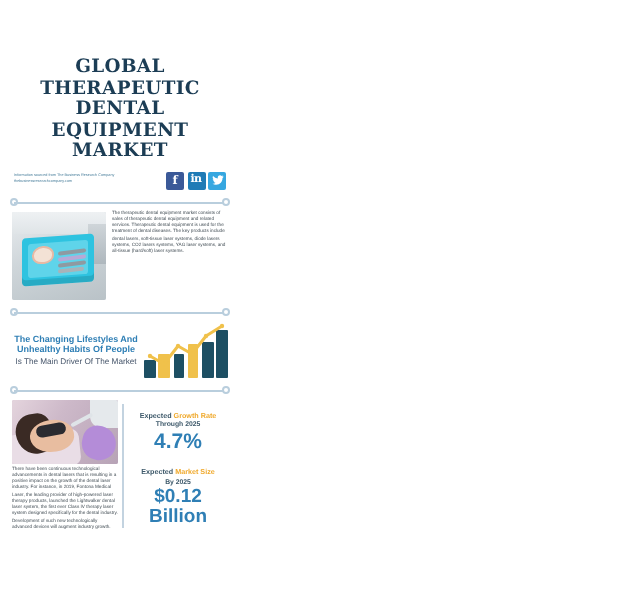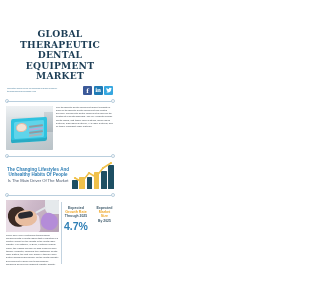--- a/index.html
+++ b/index.html
@@ -319,21 +319,21 @@
   .vrule {
     width: 1px;
     background: #c3d3e0;
     flex: 0 0 1px;
     margin: 2px 0;
   }
 
   .stats {
     flex: 0 0 50px;
     display: flex;
-    flex-direction: row;
+    flex-direction: column;
     justify-content: flex-start;
     gap: 7px;
     padding-top: 6px;
   }
 
   .stat { text-align: center; }
 
   .stat-label {
     font-size: 3.6px;
     line-height: 4.4px;
@@ -495,20 +495,22 @@
         <div class="stat-value">4.7%</div>
       </div>
 
       <div class="stat">
         <div class="stat-label">
           <span>Expected</span>
           <span class="hl">Market Size</span>
         </div>
         <div class="stat-sub">By 2025</div>
         <div class="stat-value two-line">
+          <div>$0.12</div>
+          <div>Billion</div>
         </div>
       </div>
 
     </div>
   </div>
 
   <div class="footer">
     <div class="footer-rule"></div>
     <div class="footer-text">Disclaimer : The facts of this infographic are believed to be correct at the time of publication but cannot be guaranteed. The Business Research Company does not accept any responsibility for loss occasioned to any person acting or refraining from action as a result of any material in this publication. Please note that the figures, forecasts and market estimates provided are based on research conducted by The Business Research Company and are subject to change without notice. No part of this publication may be reproduced, stored in a retrieval system or transmitted in any form or by any means, electronic, mechanical, photocopying, recording or otherwise without the prior permission of the publisher. Copyright The Business Research Company.</div>
   </div>

